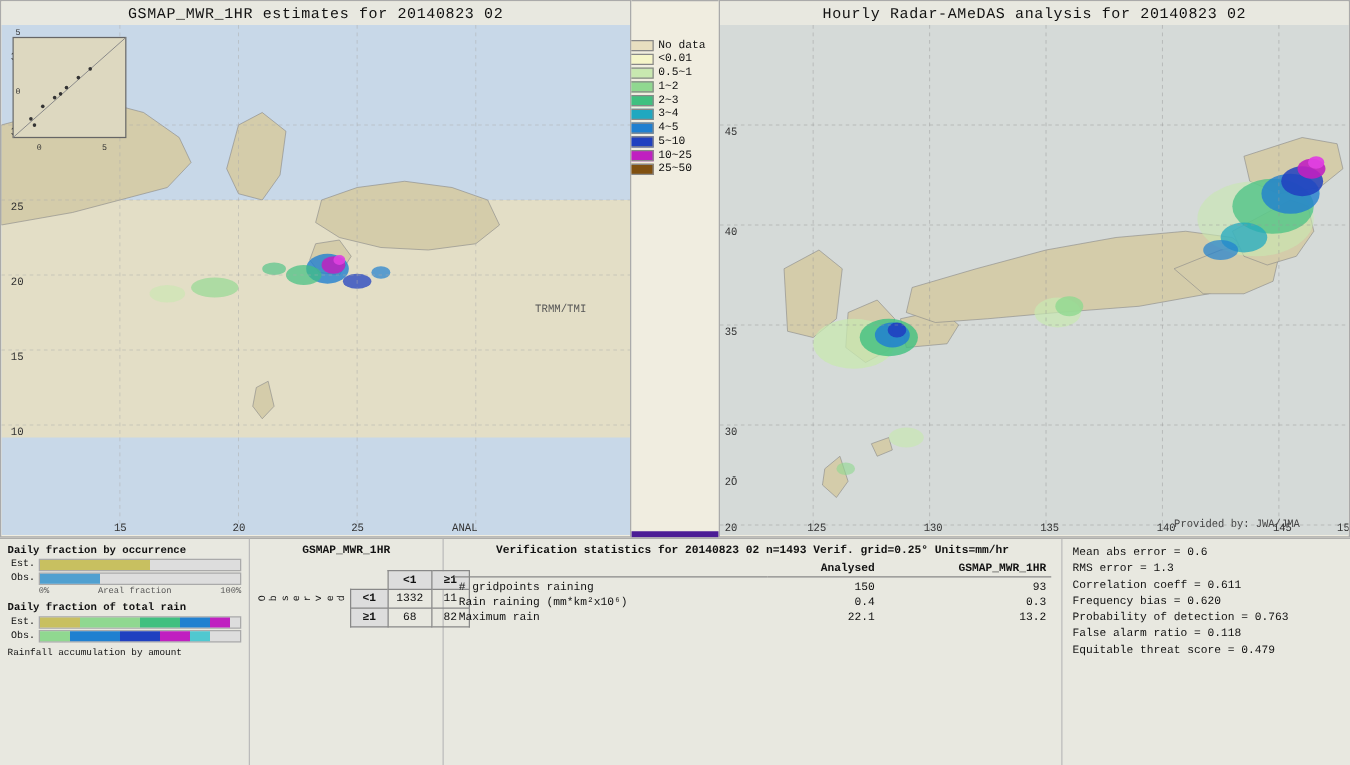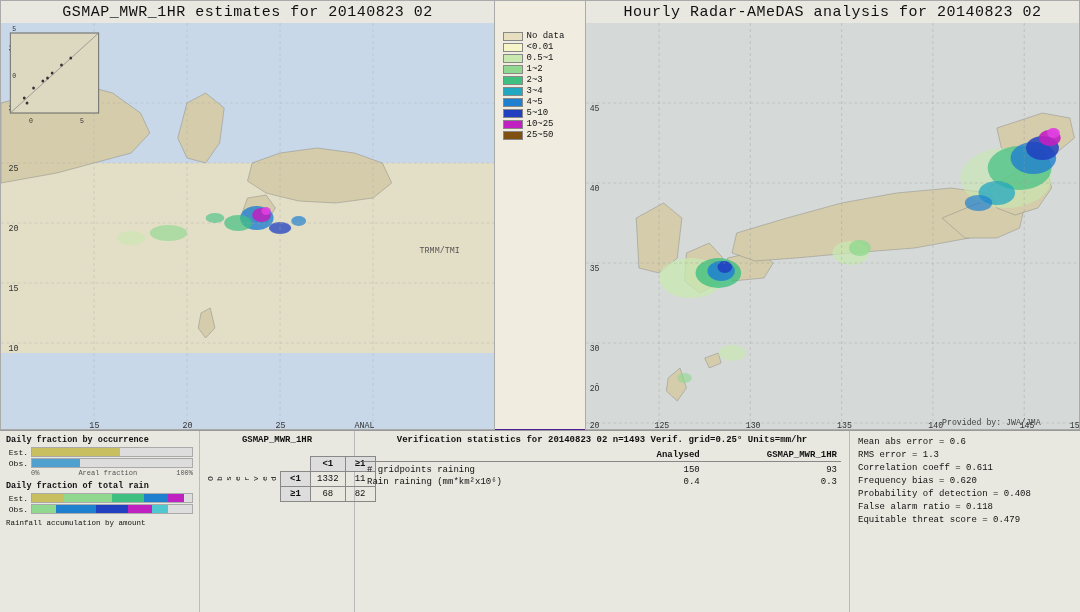--- a/index.html
+++ b/index.html
@@ -33,34 +33,34 @@
     .map-panel {
       position: relative;
       flex: 1;
       border: 1px solid #aaa;
       background: #f0ede0;
       overflow: hidden;
     }
 
     .map-title {
       text-align: center;
-      font-size: 15px;
+      font-size: 12px;
       font-family: 'Courier New', monospace;
       padding: 3px 0 2px 0;
       background: #e8e8e0;
       color: #111;
       letter-spacing: 0.5px;
     }
 
     
     .legend-panel {
-      width: 90px;
+      width: 70px;
       background: #f0ede0;
       border-top: 1px solid #aaa;
-      border-bottom: 1px solid #4c1d95;
+      border-bottom: 5px solid #4c1d95;
       display: flex;
       flex-direction: column;
       align-items: center;
       padding-top: 30px;
       font-size: 9px;
       font-family: 'Courier New', monospace;
     }
 
     .legend-item {
       display: flex;
@@ -105,21 +105,21 @@
 
     .chart-section-title {
       font-size: 8.5px;
       font-weight: bold;
       margin-bottom: 2px;
       font-family: 'Courier New', monospace;
     }
 
     .chart-bar-row {
       display: flex;
-      align-items: center;
+      align-items: flex-start;
       margin-bottom: 1px;
     }
 
     .chart-label {
       width: 22px;
       font-size: 8px;
       font-family: 'Courier New', monospace;
       text-align: right;
       margin-right: 3px;
     }
@@ -550,29 +550,34 @@
         <tr>
           <td># gridpoints raining</td>
           <td class="num-col">150</td>
           <td class="num-col">93</td>
         </tr>
         <tr>
           <td>Rain raining (mm*km²x10⁶)</td>
           <td class="num-col">0.4</td>
           <td class="num-col">0.3</td>
         </tr>
+        <tr>
+          <td>Maximum rain</td>
+          <td class="num-col">22.1</td>
+          <td class="num-col">13.2</td>
+        </tr>
       </tbody>
         </table>
     </div>
 
     <div class="right-stats-panel">
       <div class="stat-line">Mean abs error = 0.6</div>
       <div class="stat-line">RMS error = 1.3</div>
       <div class="stat-line">Correlation coeff = 0.611</div>
       <div class="stat-line">Frequency bias = 0.620</div>
-      <div class="stat-line">Probability of detection = 0.408</div>
+      <div class="stat-line">Probability of detection = 0.763</div>
       <div class="stat-line">False alarm ratio = 0.118</div>
       <div class="stat-line">Equitable threat score = 0.479</div>
     </div>
 
   </div>
 
 </div>
 
 </body></html>

